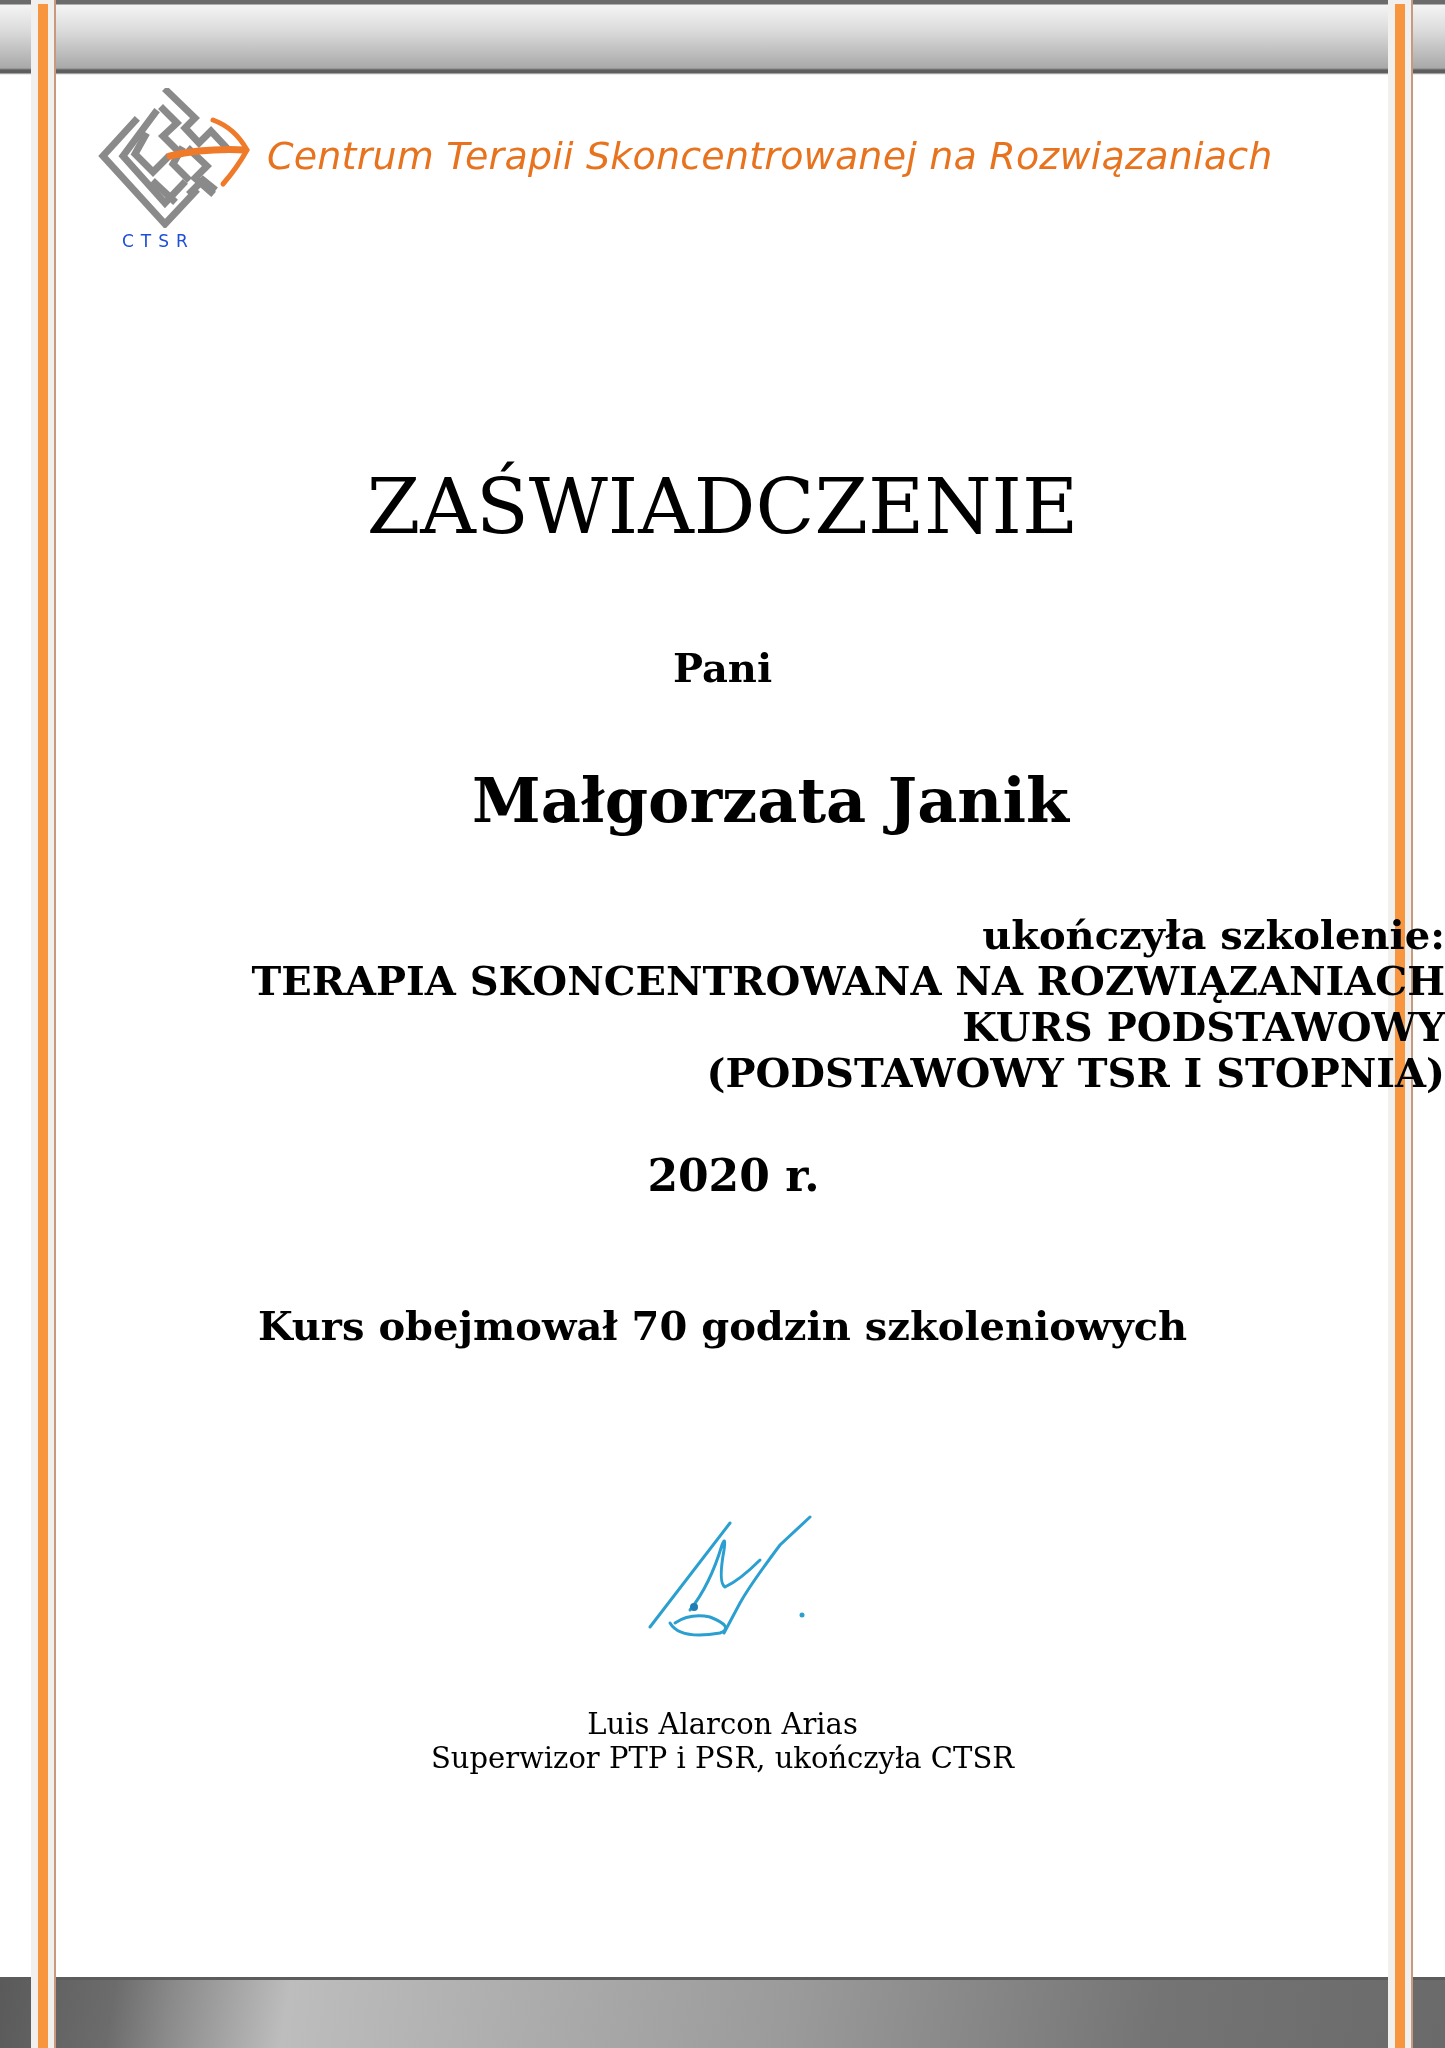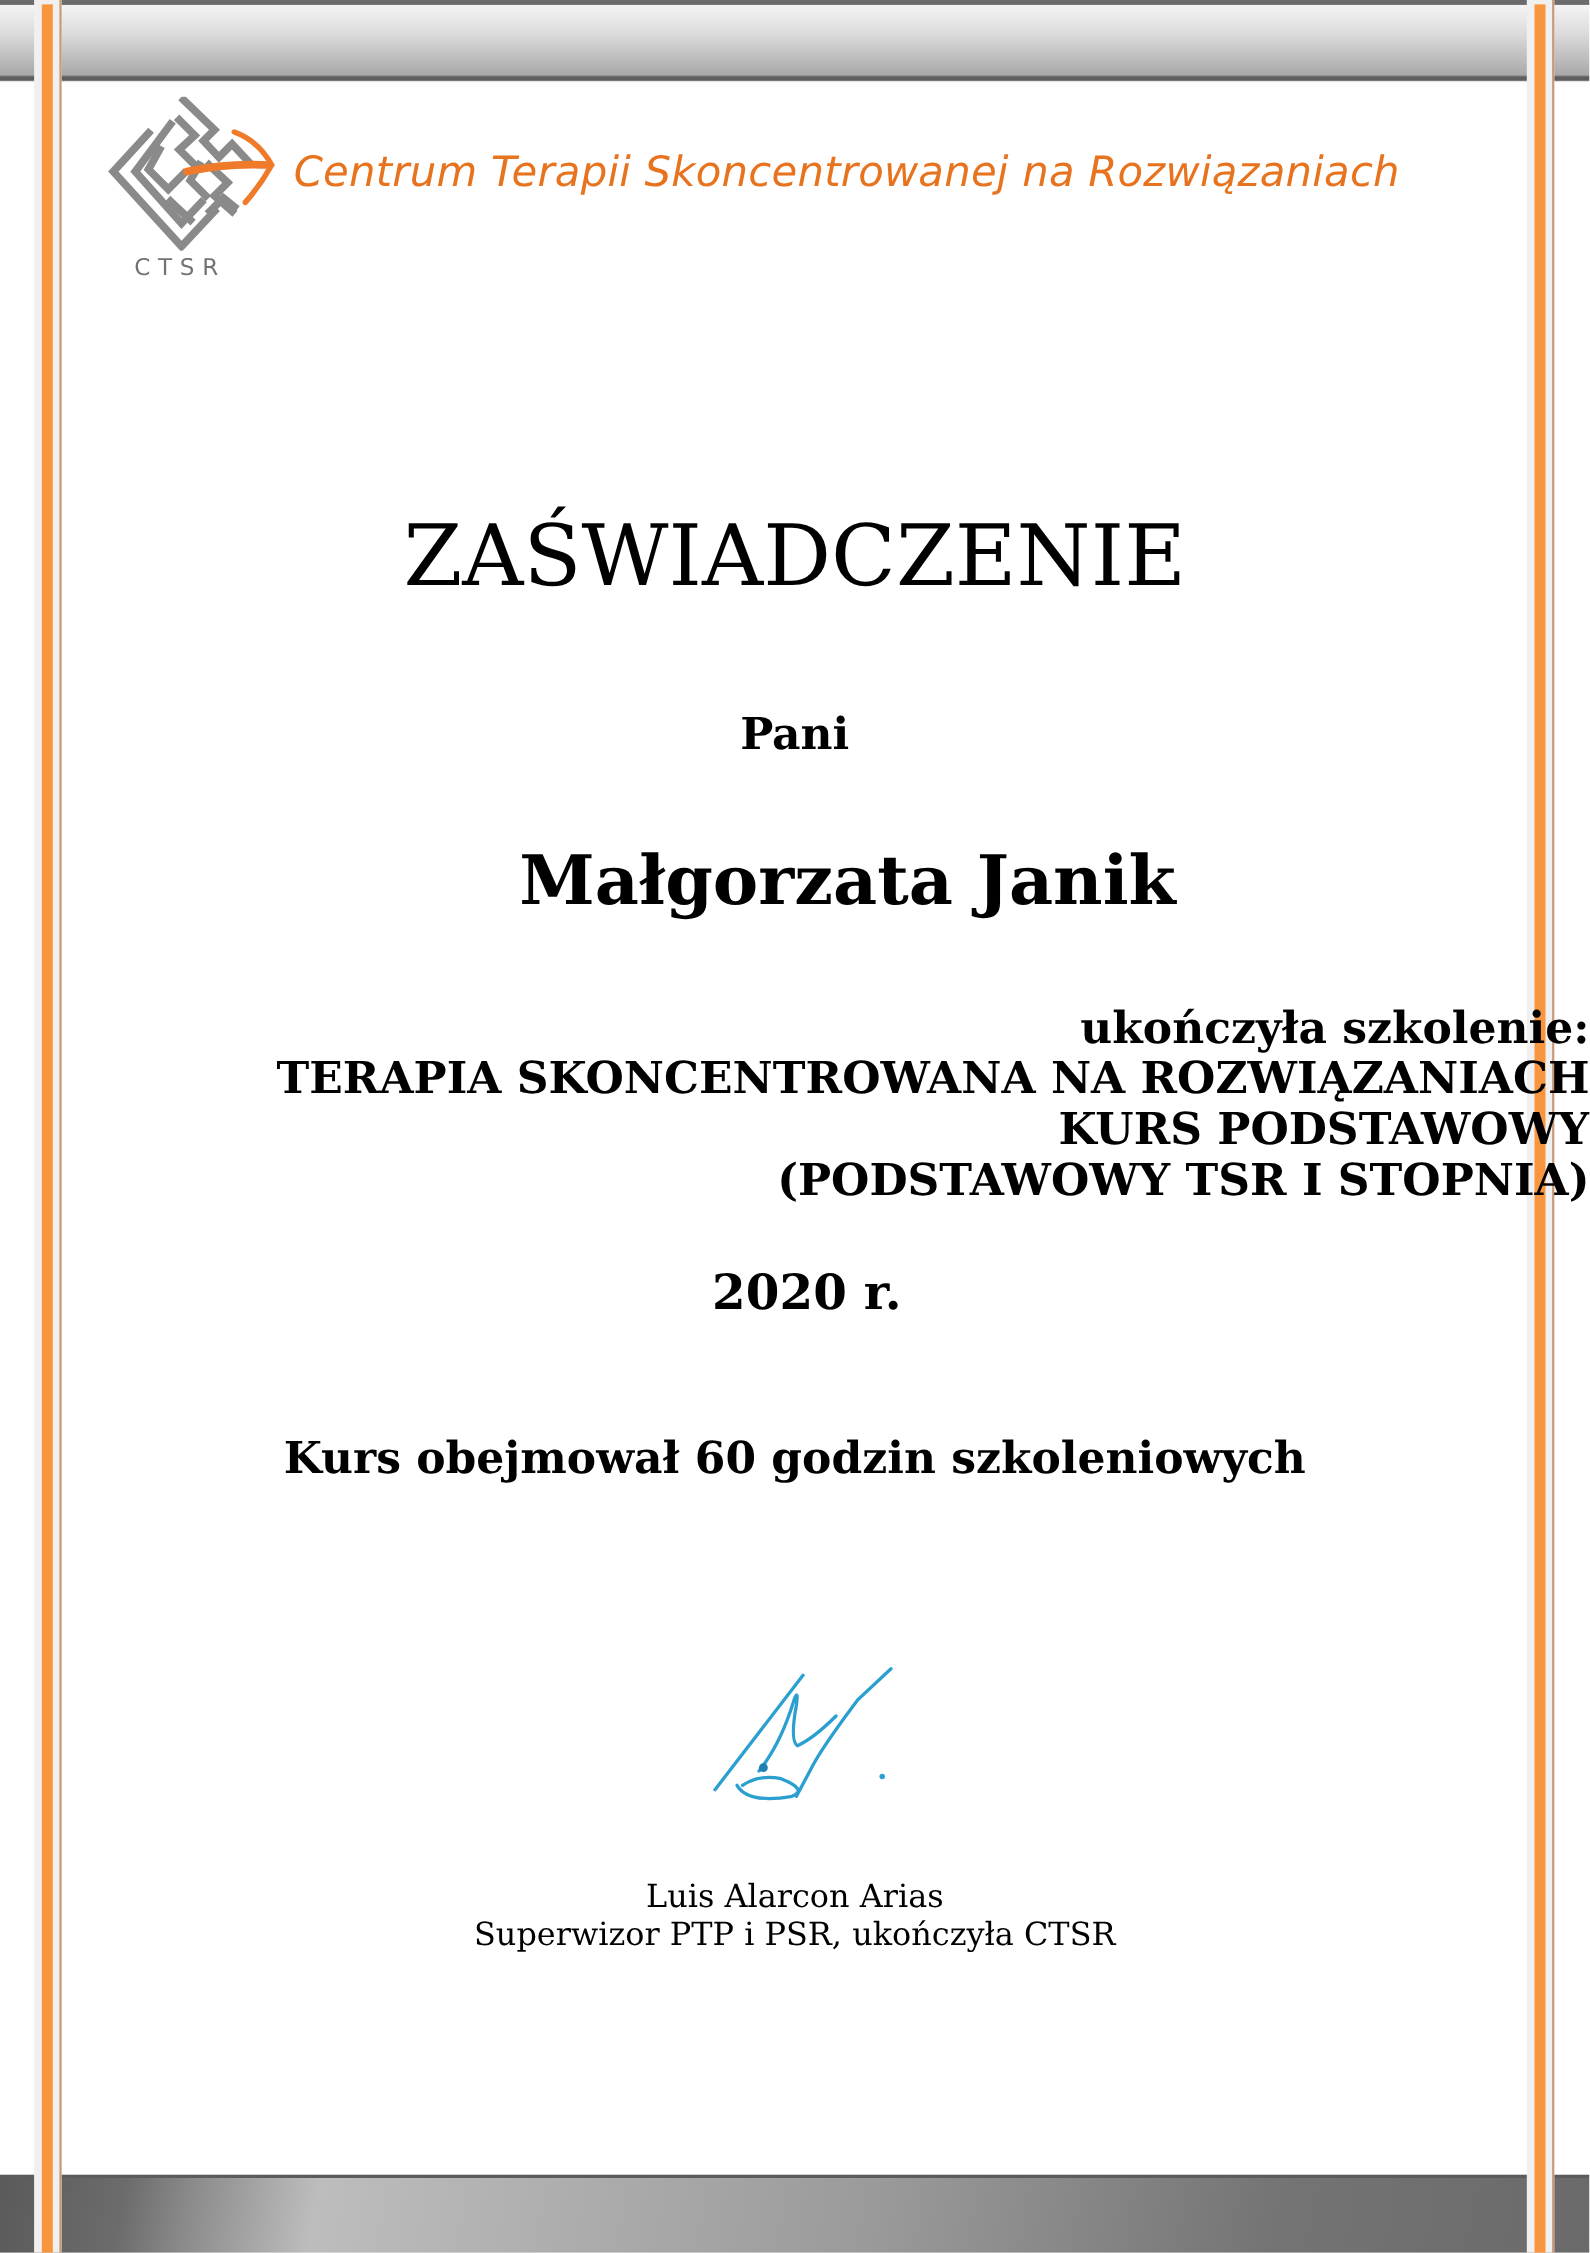--- a/index.html
+++ b/index.html
@@ -33,21 +33,21 @@
 
   .logo { position:absolute; left:95px; top:88px; width:1300px; height:175px; }
   .logo svg { position:absolute; left:0; top:0; }
   .logo-name {
     position:absolute; left:172px; top:46px;
     font-family:"DejaVu Sans", sans-serif; font-style:italic;
     font-size:38px; color:#e8731e; letter-spacing:0.2px; white-space:nowrap;
   }
   .logo-abbr {
     position:absolute; left:27px; top:143px;
-    font-family:"DejaVu Sans", sans-serif; font-size:21px; color:#737373;
+    font-family:"DejaVu Sans", sans-serif; font-size:17px; color:#1d4ed8;
     letter-spacing:7px;
   }
 
   .txt { position:absolute; left:0; width:1445px; text-align:center; white-space:nowrap; }
   .title { top:462px; font-size:77px; font-weight:normal; line-height:90px; }
   .salutation { top:644px; font-size:40px; font-weight:bold; line-height:48px; }
   .name { top:763px; font-size:62px; font-weight:bold; line-height:76px; left:48px; }
   .course { top:912px; font-size:40px; font-weight:bold; line-height:46px;text-align:right; }
   .course div { height:46px; }
   .year { top:1149px; font-size:44px; font-weight:bold; line-height:54px; left:11px; }
@@ -99,21 +99,21 @@
 <div class="txt course">
   <div>ukończyła szkolenie:</div>
   <div>TERAPIA SKONCENTROWANA NA ROZWIĄZANIACH</div>
   <div>KURS PODSTAWOWY</div>
   <div>(PODSTAWOWY TSR I STOPNIA)</div>
 </div>
 
 <div class="txt year">2020 r.</div>
 
 <div class="txt hours">
-  <div>Kurs obejmował 60 godzin szkoleniowych</div>
+  <div>Kurs obejmował 70 godzin szkoleniowych</div>
 </div>
 
 <div class="signature">
   <svg width="180" height="140" viewBox="0 0 180 140">
     <g fill="none" stroke="#2a9fd0" stroke-width="3" stroke-linecap="round">
       <path d="M10 122 L90 18"></path>
       <path d="M30 118 Q40 135 80 128 Q95 122 70 112 Q50 108 35 118"></path>
       <path d="M50 105 Q70 80 82 40 Q86 30 84 45 Q78 78 85 82 Q100 75 120 55"></path>
       <path d="M84 128 L100 98 Q110 80 140 40 L170 12"></path>
     </g>

